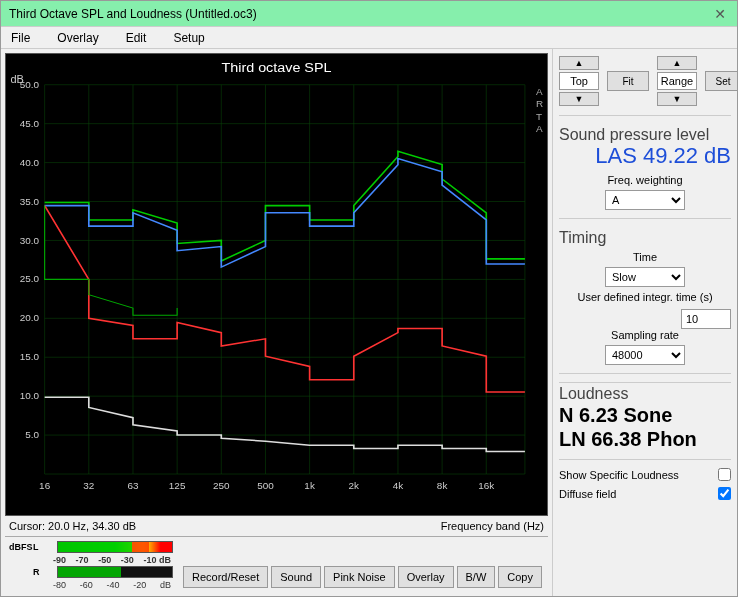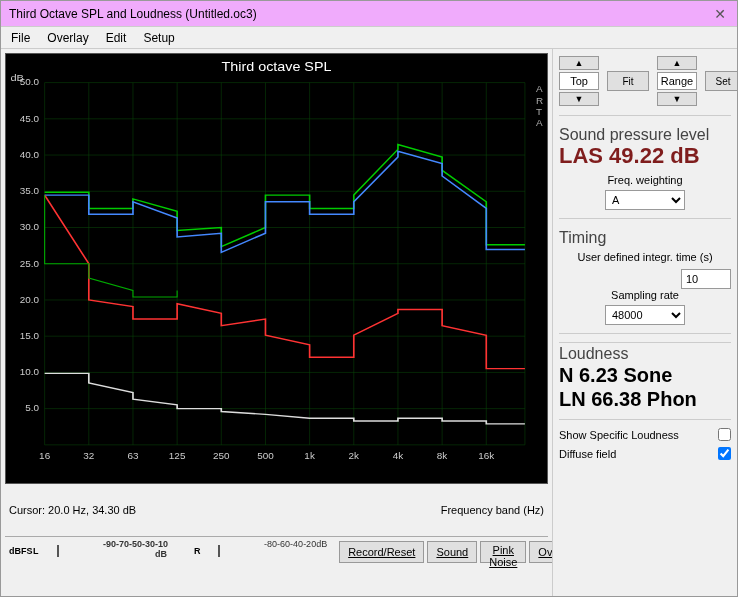--- a/index.html
+++ b/index.html
@@ -16,21 +16,21 @@
     .window {
       width: 738px;
       height: 597px;
       background: #f0f0f0;
       border: 1px solid #999;
       display: flex;
       flex-direction: column;
       box-shadow: 2px 2px 8px rgba(0,0,0,0.3);
     }
     .title-bar {
-      background: #f0abfc;
+      background: #86efac;
       padding: 4px 8px;
       display: flex;
       justify-content: space-between;
       align-items: center;
       border-bottom: 1px solid #ccc;
       height: 26px;
     }
     .title-text {
       font-size: 12px;
       color: #000;
@@ -42,21 +42,21 @@
       border: none;
       cursor: pointer;
       font-size: 14px;
       color: #555;
       display: flex;
       align-items: center;
       justify-content: center;
     }
     .menu-bar {
       display: flex;
-      gap: 5px;
+      gap: 15px;
       padding: 2px 4px;
       background: #f0f0f0;
       border-bottom: 1px solid #ccc;
       height: 22px;
       align-items: center;
     }
     .menu-item {
       padding: 2px 6px;
       cursor: pointer;
       font-size: 12px;
@@ -75,21 +75,21 @@
     }
     .chart-container {
       flex: 1;
       position: relative;
       background: #f97316;
       border: 1px solid #555;
     }
     .chart-info-bar {
       display: flex;
       justify-content: space-between;
-      padding: 20px 4px;
+      padding: 4px 4px;
       font-size: 11px;
       color: #000;
     }
     .bottom-btn {
       padding: 2px 8px;
       background: #e0e0e0;
       border: 1px solid #999;
       cursor: pointer;
       font-size: 11px;
       height: 22px;
@@ -136,23 +136,24 @@
       align-items: center;
       justify-content: center;
     }
     .section-label {
       font-size: 16px;
       color: #444;
       margin-top: 2px;
     }
     .spl-value {
       font-size: 22px;
-      font-weight: bold;
-      color: #7f1d1d;
+      font-weight: normal;
+      color: #1d4ed8;
       line-height: 1.1;
+      text-align: right;
     }
     .select-control {
       width: 80px;
       height: 20px;
       border: 1px solid #999;
       background: #fff;
       font-size: 11px;
       padding: 1px 2px;
     }
     .row-control {
@@ -209,21 +210,21 @@
     .bottom-row {
       display: flex;
       align-items: stretch;
       height: 56px;
       border-top: 1px solid #aaa;
       background: #f0f0f0;
     }
     .level-section {
       flex: 1;
       display: flex;
-      flex-direction: row;
+      flex-direction: column;
       padding: 2px 4px;
       font-size: 9px;
     }
     .level-row {
       display: flex;
       align-items: center;
       height: 24px;
       gap: 2px;
     }
     .level-row-label {
@@ -233,24 +234,23 @@
     }
     .meter-track {
       flex: 1;
       height: 12px;
       background: linear-gradient(to right, #0a0 0%, #0d0 30%, #aa0 60%, #f00 85%, #f00 100%);
       border: 1px solid #555;
       position: relative;
     }
     .buttons-section {
       display: flex;
-      align-items: flex-start;
+      align-items: flex-end;
       gap: 3px;
       padding: 4px 6px;
-      text-decoration: underline;
     }
   </style>
 </head>
 <body>
 
 <div class="window">
 
   <div class="title-bar">
     <span class="title-text">Third Octave SPL and Loudness (Untitled.oc3)</span>
     <button class="close-btn">✕</button>
@@ -432,20 +432,27 @@
           <option>B</option>
           <option>C</option>
           <option>Z</option>
         </select>
       </div>
 
       <div class="divider"></div>
 
       <div>
         <div class="section-label">Timing</div>
+        <div class="row-control" style="margin-top:4px;">
+          <span class="row-label">Time</span>
+          <select class="select-control">
+            <option>Slow</option>
+            <option>Fast</option>
+          </select>
+        </div>
         <div class="row-control" style="margin-top:4px; flex-wrap:wrap;">
           <span class="row-label" style="flex-basis:100%; margin-bottom:2px;">User defined integr. time (s)</span>
           <input class="text-input" value="10" style="margin-left: auto;">
         </div>
         <div class="row-control" style="margin-top:0;">
           <span class="row-label">Sampling rate</span>
           <select class="select-control">
             <option>48000</option>
             <option>44100</option>
           </select>

